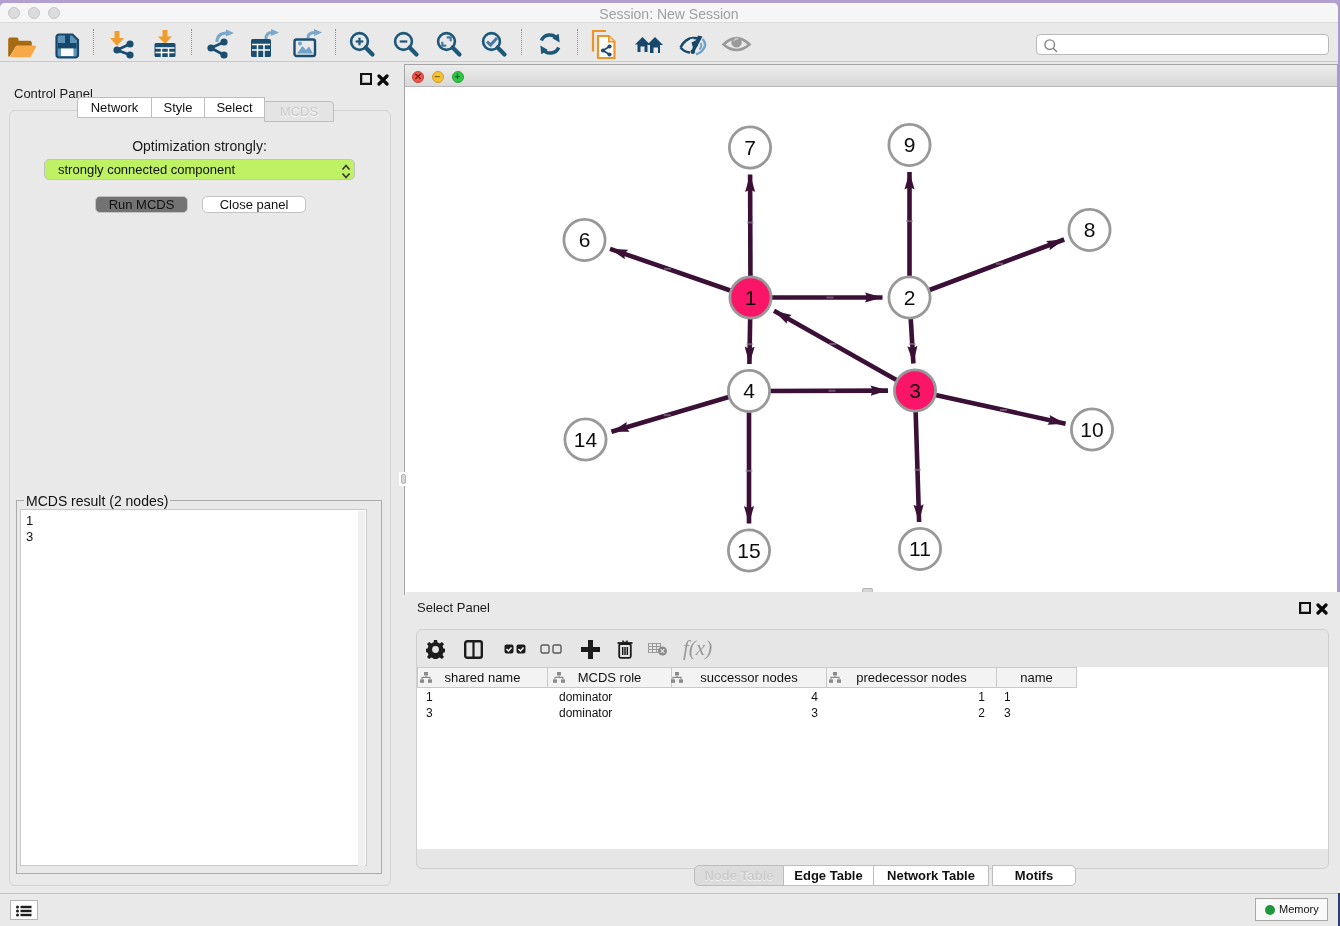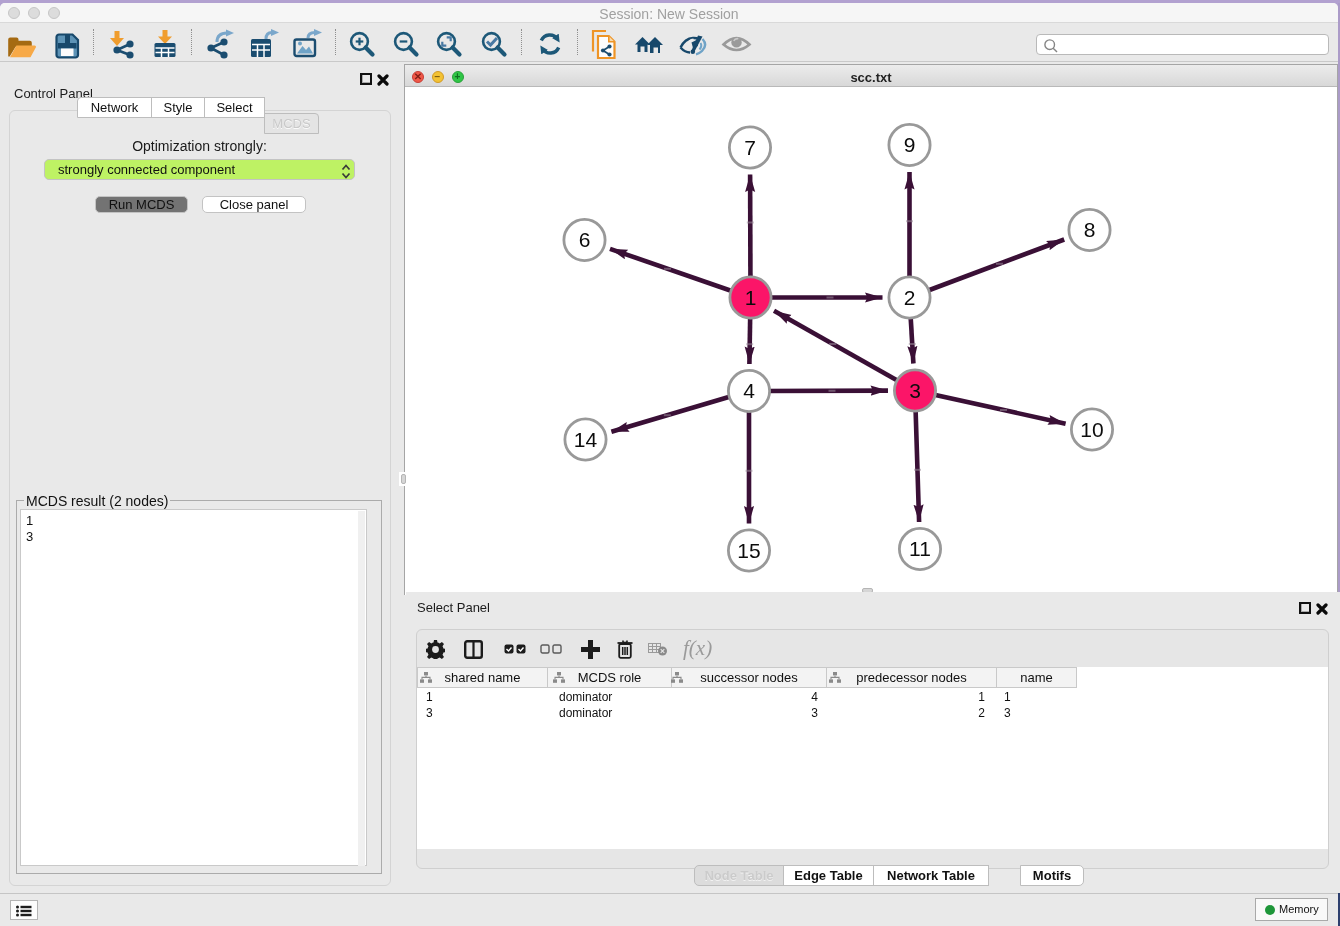--- a/index.html
+++ b/index.html
@@ -190,21 +190,21 @@
   <div id="cpanel">
     <div id="cphead">Control Panel</div>
     <div class="mini-float" style="left:360px;"></div>
     <svg style="position:absolute;left:377px;top:11px" width="12" height="12" viewBox="0 0 12 12">
         <path d="M2 2 L10 10 M10 2 L2 10" stroke="#0a0a0a" stroke-width="3.2" stroke-linecap="round"></path>
       </svg>
     <div id="cpcontent"></div>
     <div class="tab" style="left:77px; top:34px; width:75px; border-radius:4px 0 0 0;">Network</div>
     <div class="tab" style="left:151px; top:34px; width:54px;">Style</div>
     <div class="tab" style="left:204px; top:34px; width:61px;">Select</div>
-    <div class="tab" style="left:264px; top:50px; width:55px; background:#e4e4e4; color:#c9c9c9; text-shadow:0 1px 0 #fafafa; border-radius:0 4px 0 0;">MCDS</div>
+    <div class="tab" style="left:264px; top:38px; width:70px; background:#e4e4e4; color:#c9c9c9; text-shadow:0 1px 0 #fafafa; border-radius:0 4px 0 0;">MCDS</div>
     <div style="position:absolute; left:0; top:75px; width:399px; text-align:center; font-size:14px; color:#1a1a1a;">Optimization strongly:</div>
     <div style="position:absolute; left:44px; top:96px; width:311px; height:21px; background:#bef264; border:1px solid #c3c3c3; border-radius:5px;">
       <div style="position:absolute; left:13px; top:2px; font-size:13px; color:#111;">strongly connected component</div>
       <svg style="position:absolute; right:3px; top:4px;" width="10" height="15" viewBox="0 0 10 15">
         <path d="M1.5 5.5 L5 1.5 L8.5 5.5" fill="none" stroke="#3a3a3a" stroke-width="1.7"></path>
         <path d="M1.5 9.5 L5 13.5 L8.5 9.5" fill="none" stroke="#3a3a3a" stroke-width="1.7"></path>
       </svg>
     </div>
     <div style="position:absolute; left:95px; top:133px; width:93px; height:17px; background:#737373; border:1px solid #c3c3c3; border-radius:5px; text-align:center; font-size:13px; line-height:15px; color:#111;">Run MCDS</div>
     <div style="position:absolute; left:202px; top:133px; width:104px; height:17px; background:#fff; border:1px solid #c3c3c3; border-radius:5px; text-align:center; font-size:13px; line-height:15px; color:#111;">Close panel</div>
@@ -215,21 +215,20 @@
       </div>
     </div>
     <div style="position:absolute; left:24px; top:430px; padding:0 2px; background:#e9e9e9; font-size:14px; color:#111;">MCDS result (2 nodes)</div>
   </div>
   <div id="bluecorner"></div>
   <div id="netwin">
     <div id="nettitle">
       <div class="wbtn" style="left:7px; background:#f05848; border:1px solid #c63f38; color:#7f1d15;">✕</div>
       <div class="wbtn" style="left:26.5px; background:#f3c233; border:1px solid #d29b27; color:#7a5a10;">−</div>
       <div class="wbtn" style="left:46.5px; background:#2fc546; border:1px solid #28a13a; color:#0f6e20;">+</div>
-      <div style="position:absolute; top:4.5px; width:100%; text-align:center; font-size:13px; font-weight:bold; color:#222;">scc.txt</div>
     </div>
     <div id="netcanvas">
 <svg width="932" height="504" viewBox="0 0 932 504">
 <defs>
             <marker id="arr" markerWidth="19" markerHeight="12" refX="17.5" refY="5.25" orient="auto" markerUnits="userSpaceOnUse">
               <path d="M0,0.2 L17.5,5.25 L0,10.3 L2.4,5.25 z" fill="#3a1036"></path>
             </marker>
           </defs>
 <line x1="345.5" y1="209.5" x2="345.1" y2="86.5" stroke="#3a1036" stroke-width="4.6" marker-end="url(#arr)"></line>
 <line x1="345.5" y1="209.5" x2="205.0" y2="160.8" stroke="#3a1036" stroke-width="4.6" marker-end="url(#arr)"></line>
@@ -374,21 +373,21 @@
         <div class="td" style="left:9px; top:38px;">3</div>
         <div class="td" style="left:142px; top:38px;">dominator</div>
         <div class="td" style="left:350px; top:38px; width:51px; text-align:right;">3</div>
         <div class="td" style="left:510px; top:38px; width:58px; text-align:right;">2</div>
         <div class="td" style="left:587px; top:38px;">3</div>
       </div>
     </div>
     <div class="btab" style="left:288px; width:90px; background:#dcdcdc; color:#cbcbcb; text-shadow:0 1px 0 #f2f2f2; border-radius:5px 0 0 5px;">Node Table</div>
     <div class="btab" style="left:377px; width:91px;">Edge Table</div>
     <div class="btab" style="left:467px; width:116px;">Network Table</div>
-    <div class="btab" style="left:614px; width:64px; border-radius:0 5px 5px 0;">Motifs</div>
+    <div class="btab" style="left:586px; width:84px; border-radius:0 5px 5px 0;">Motifs</div>
   </div>
   <div id="statusbar">
     <div style="position:absolute; left:10px; top:6px; width:28px; height:20px; background:#fdfdfd; border:1px solid #b5b5b5;">
       <svg style="position:absolute;left:5px;top:3.5px" width="16" height="12" viewBox="0 0 16 12">
         <circle cx="1.5" cy="2" r="1.5" fill="#1c1c1c"></circle>
           <rect x="4.5" y="0.8" width="11" height="2.4" fill="#1c1c1c"></rect>
         <circle cx="1.5" cy="6" r="1.5" fill="#1c1c1c"></circle>
           <rect x="4.5" y="4.8" width="11" height="2.4" fill="#1c1c1c"></rect>
         <circle cx="1.5" cy="10" r="1.5" fill="#1c1c1c"></circle>
           <rect x="4.5" y="8.8" width="11" height="2.4" fill="#1c1c1c"></rect>

